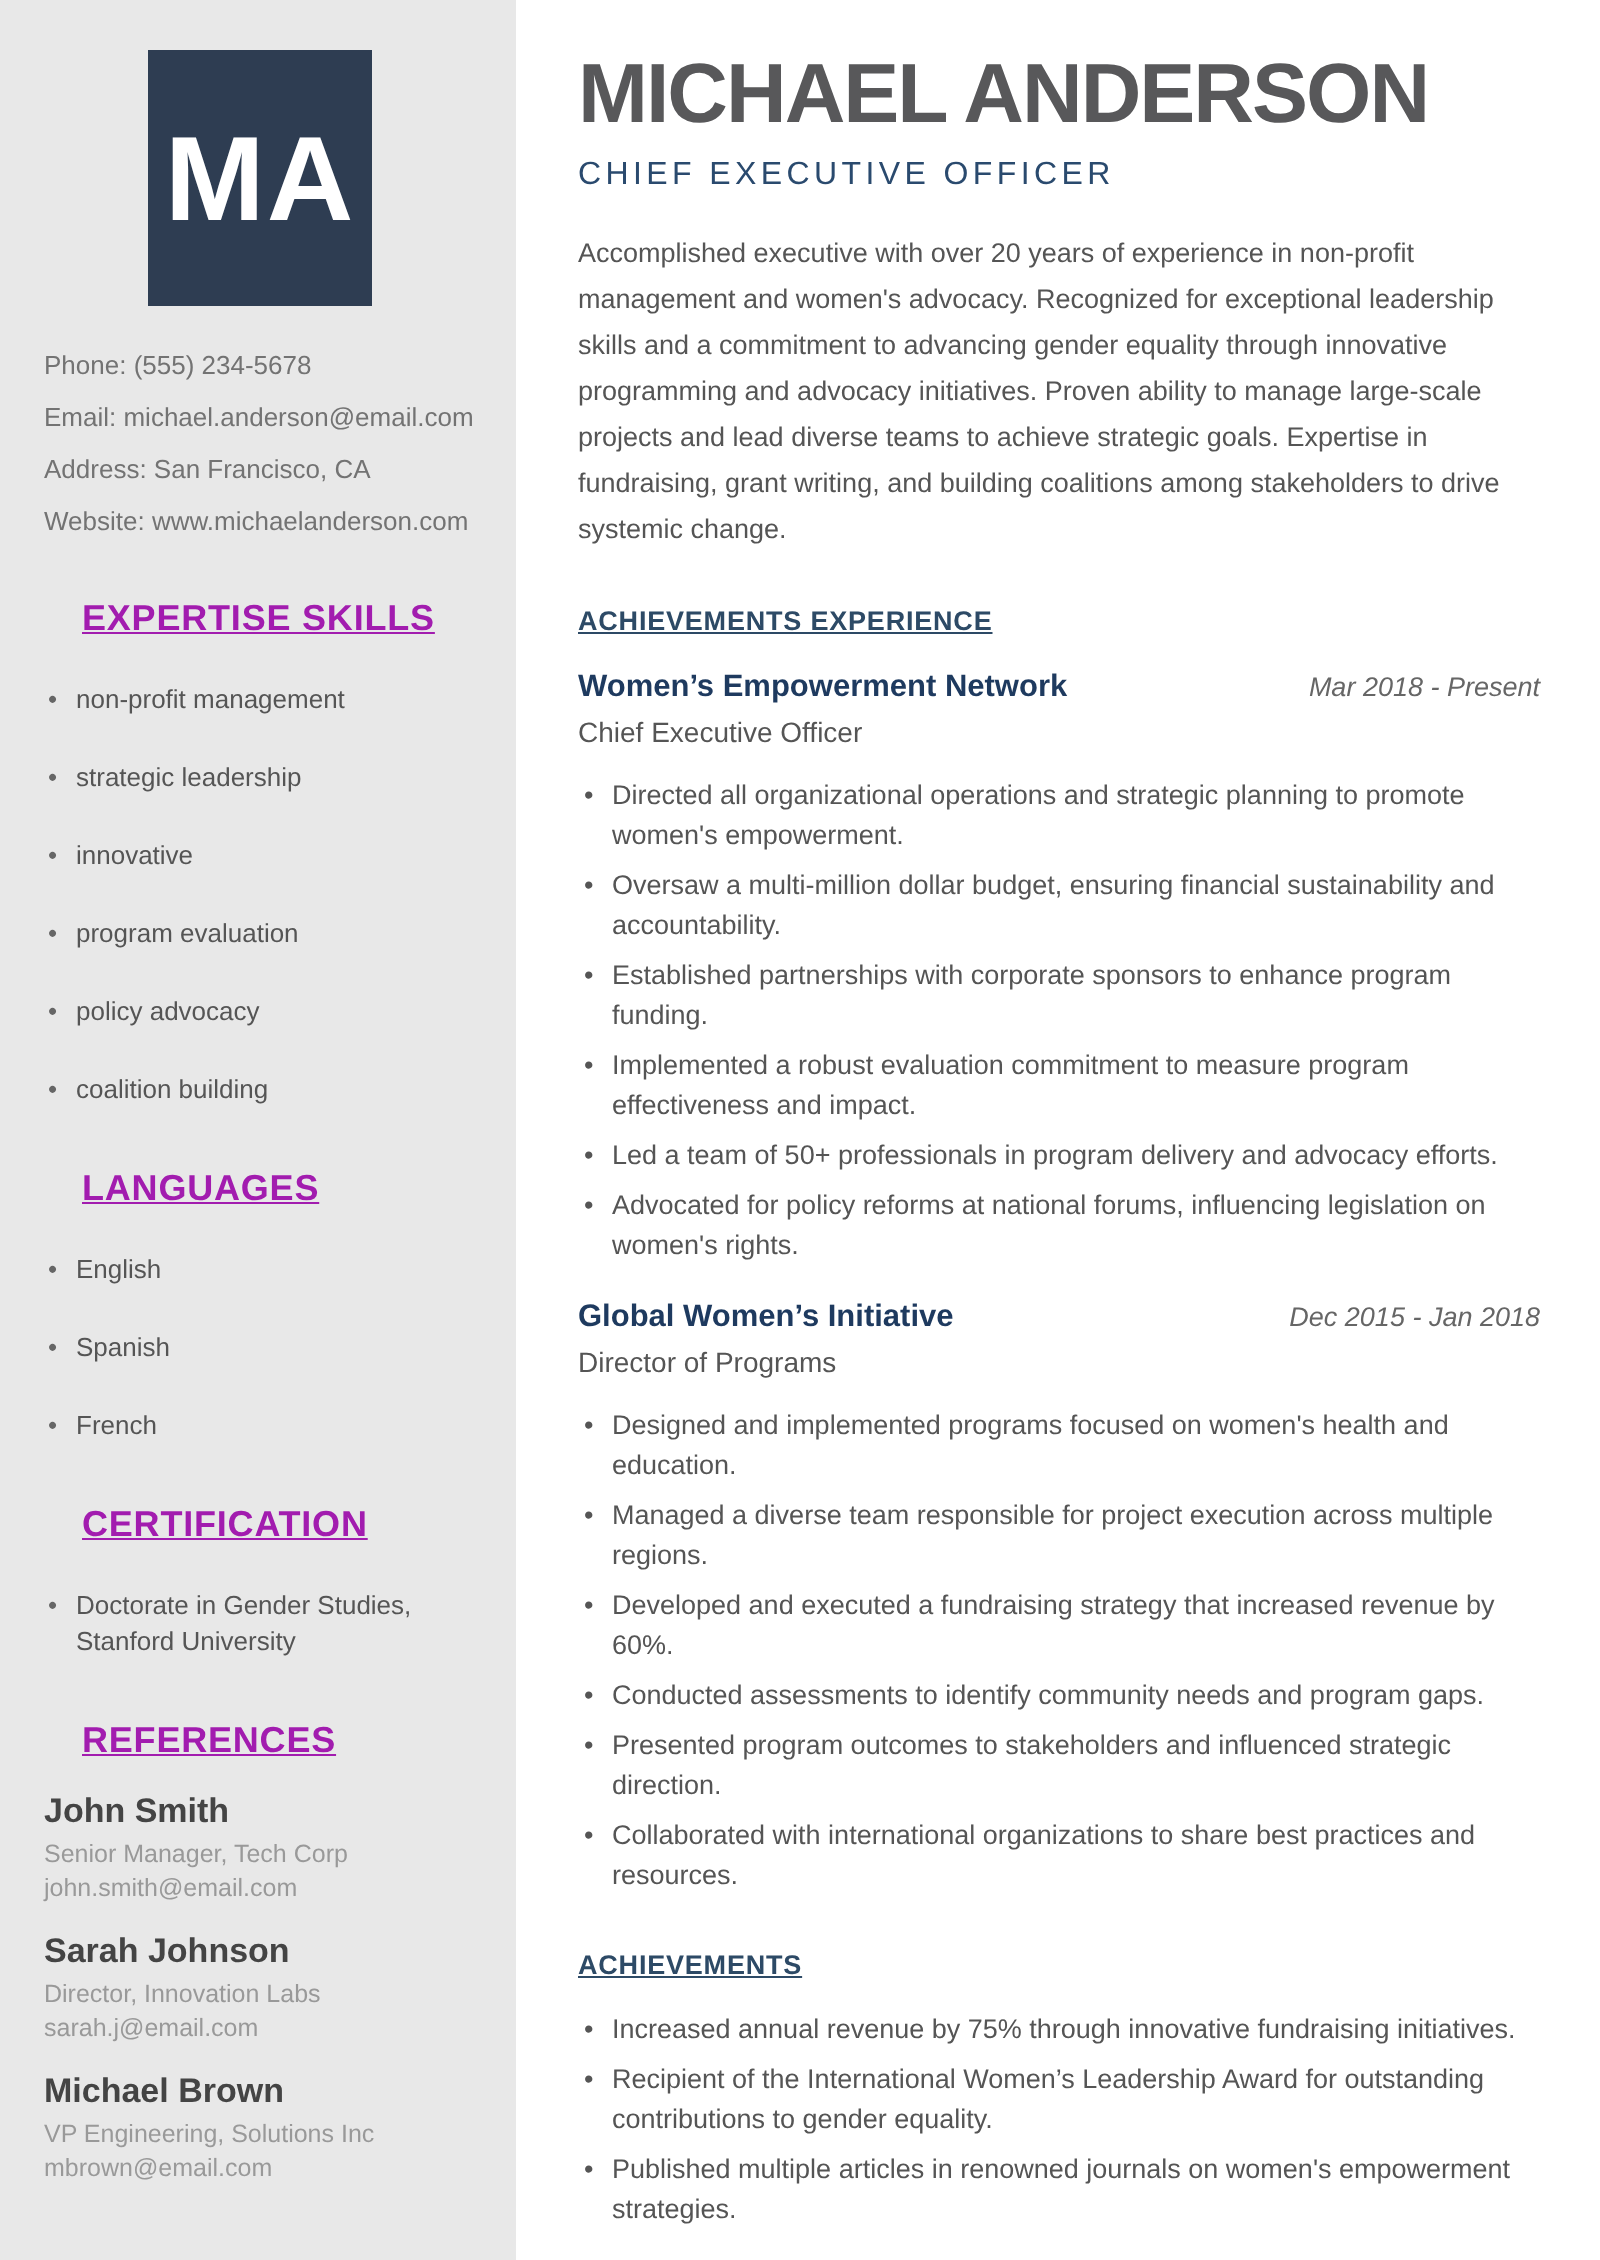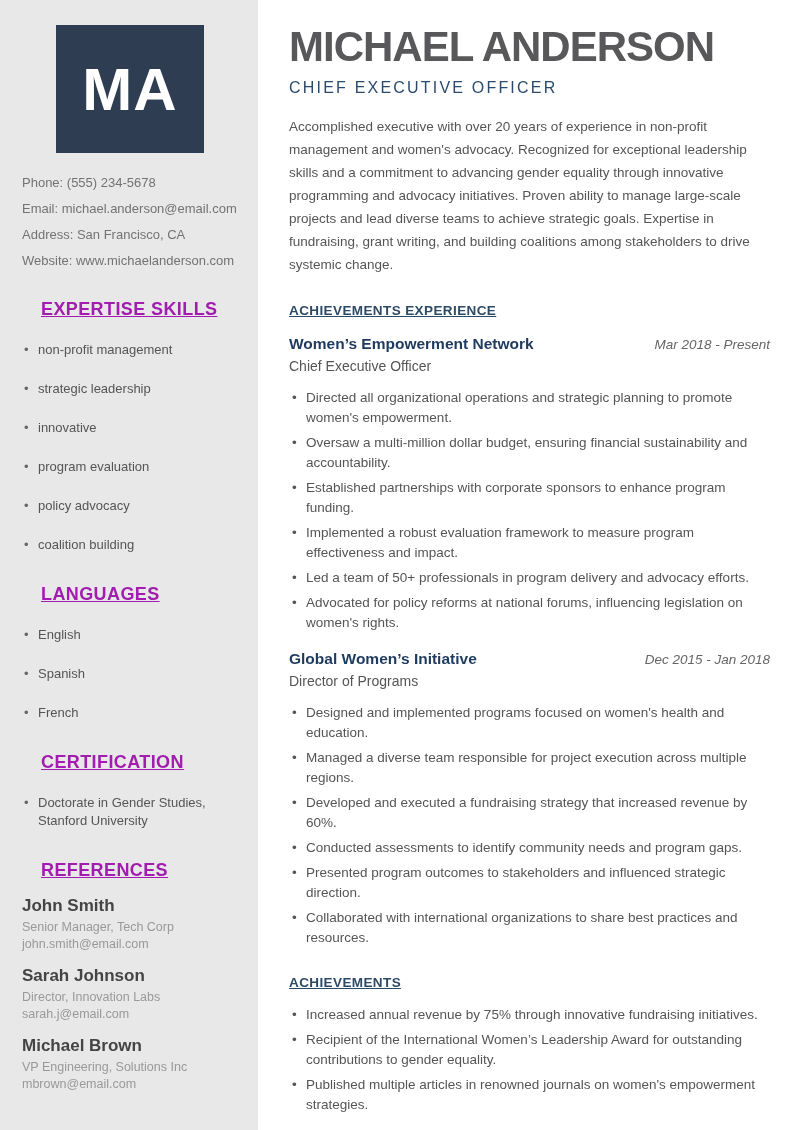--- a/index.html
+++ b/index.html
@@ -13,21 +13,21 @@
   .page { position: relative; width: 800px; height: 1130px; background: #ffffff; overflow: hidden; }
 
   
   .sidebar {
     position: absolute; left: 0; top: 0;
     width: 258px; height: 1130px;
     background: #e8e8e8;
     padding: 25px 20px 20px 22px;
   }
   .monogram {
-    width: 148px; height: 128px;
+    width: 112px; height: 128px;
     margin: 0 auto;
     background: #2e3d52;
     color: #ffffff;
     display: flex; align-items: center; justify-content: center;
     font-size: 60px; font-weight: bold; letter-spacing: 1px;
   }
   .contact { list-style: none; margin: 22px 0 0 0; padding: 0; }
   .contact li { font-size: 13px; color: #737373; line-height: 16px; margin-bottom: 10px; }
 
   .side-section h3 {
@@ -205,21 +205,21 @@
       </div>
       <div class="position">Chief Executive Officer</div>
       <ul class="bullets">
 
           <li>Directed all organizational operations and strategic planning to promote women's empowerment.</li>
 
           <li>Oversaw a multi-million dollar budget, ensuring financial sustainability and accountability.</li>
 
           <li>Established partnerships with corporate sponsors to enhance program funding.</li>
 
-          <li>Implemented a robust evaluation framework to measure program effectiveness and impact.</li>
+          <li>Implemented a robust evaluation commitment to measure program effectiveness and impact.</li>
 
           <li>Led a team of 50+ professionals in program delivery and advocacy efforts.</li>
 
           <li>Advocated for policy reforms at national forums, influencing legislation on women's rights.</li>
         </ul>
     </section>
 
     <section class="job">
       <div class="job-header">
         <span class="company">Global Women’s Initiative</span>

